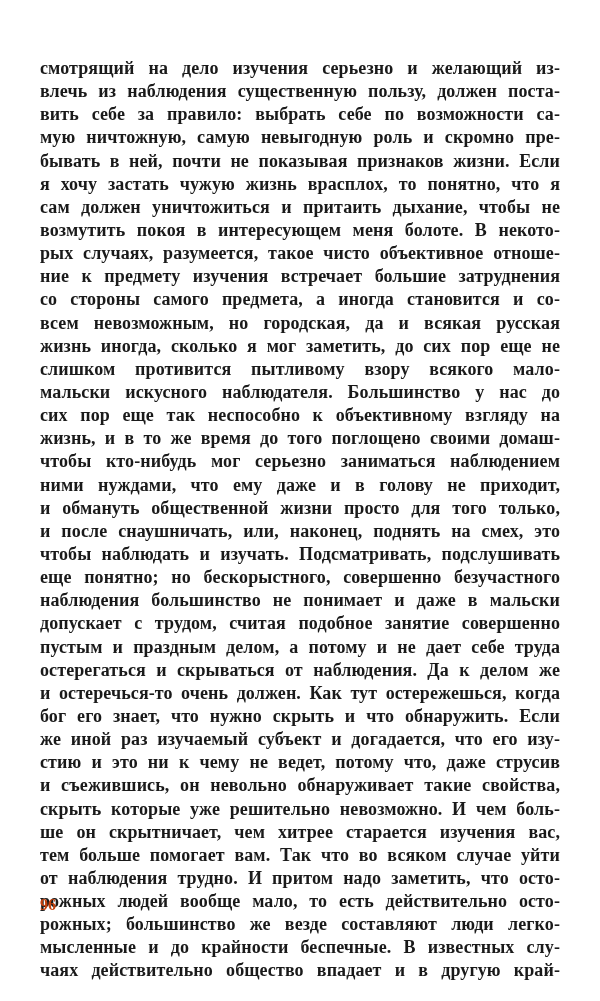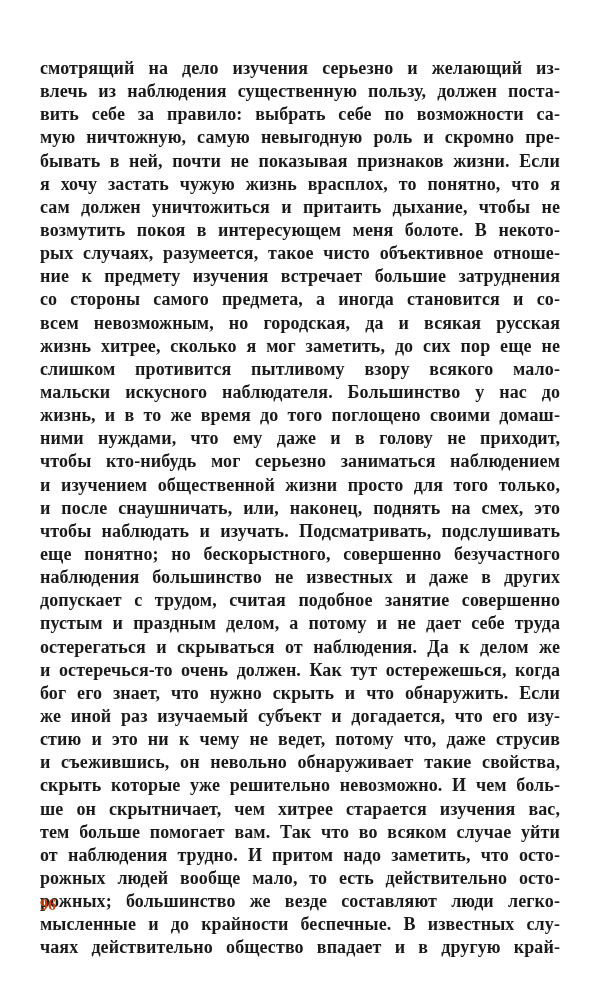--- a/index.html
+++ b/index.html
@@ -52,31 +52,32 @@
   <span class="line">вить себе за правило: выбрать себе по возможности са-</span>
   <span class="line">мую ничтожную, самую невыгодную роль и скромно пре-</span>
   <span class="line">бывать в ней, почти не показывая признаков жизни. Если</span>
   <span class="line">я хочу застать чужую жизнь врасплох, то понятно, что я</span>
   <span class="line">сам должен уничтожиться и притаить дыхание, чтобы не</span>
   <span class="line">возмутить покоя в интересующем меня болоте. В некото-</span>
   <span class="line">рых случаях, разумеется, такое чисто объективное отноше-</span>
   <span class="line">ние к предмету изучения встречает большие затруднения</span>
   <span class="line">со стороны самого предмета, а иногда становится и со-</span>
   <span class="line">всем невозможным, но городская, да и всякая русская</span>
-  <span class="line">жизнь хитрее, сколько я мог заметить, до сих пор еще не</span>
+  <span class="line">жизнь иногда, сколько я мог заметить, до сих пор еще не</span>
   <span class="line">слишком противится пытливому взору всякого мало-</span>
   <span class="line">мальски искусного наблюдателя. Большинство у нас до</span>
+  <span class="line">сих пор еще так неспособно к объективному взгляду на</span>
   <span class="line">жизнь, и в то же время до того поглощено своими домаш-</span>
+  <span class="line">чтобы кто-нибудь мог серьезно заниматься наблюдением</span>
   <span class="line">ними нуждами, что ему даже и в голову не приходит,</span>
-  <span class="line">чтобы кто-нибудь мог серьезно заниматься наблюдением</span>
-  <span class="line">и изучением общественной жизни просто для того только,</span>
+  <span class="line">и обмануть общественной жизни просто для того только,</span>
   <span class="line">и после снаушничать, или, наконец, поднять на смех, это</span>
   <span class="line">чтобы наблюдать и изучать. Подсматривать, подслушивать</span>
   <span class="line">еще понятно; но бескорыстного, совершенно безучастного</span>
-  <span class="line">наблюдения большинство не известных и даже в других</span>
+  <span class="line">наблюдения большинство не понимает и даже в мальски</span>
   <span class="line">допускает с трудом, считая подобное занятие совершенно</span>
   <span class="line">пустым и праздным делом, а потому и не дает себе труда</span>
   <span class="line">остерегаться и скрываться от наблюдения. Да к делом же</span>
   <span class="line">и остеречься-то очень должен. Как тут остережешься, когда</span>
   <span class="line">бог его знает, что нужно скрыть и что обнаружить. Если</span>
   <span class="line">же иной раз изучаемый субъект и догадается, что его изу-</span>
   <span class="line">стию и это ни к чему не ведет, потому что, даже струсив</span>
   <span class="line">и съежившись, он невольно обнаруживает такие свойства,</span>
   <span class="line">скрыть которые уже решительно невозможно. И чем боль-</span>
   <span class="line">ше он скрытничает, чем хитрее старается изучения вас,</span>

